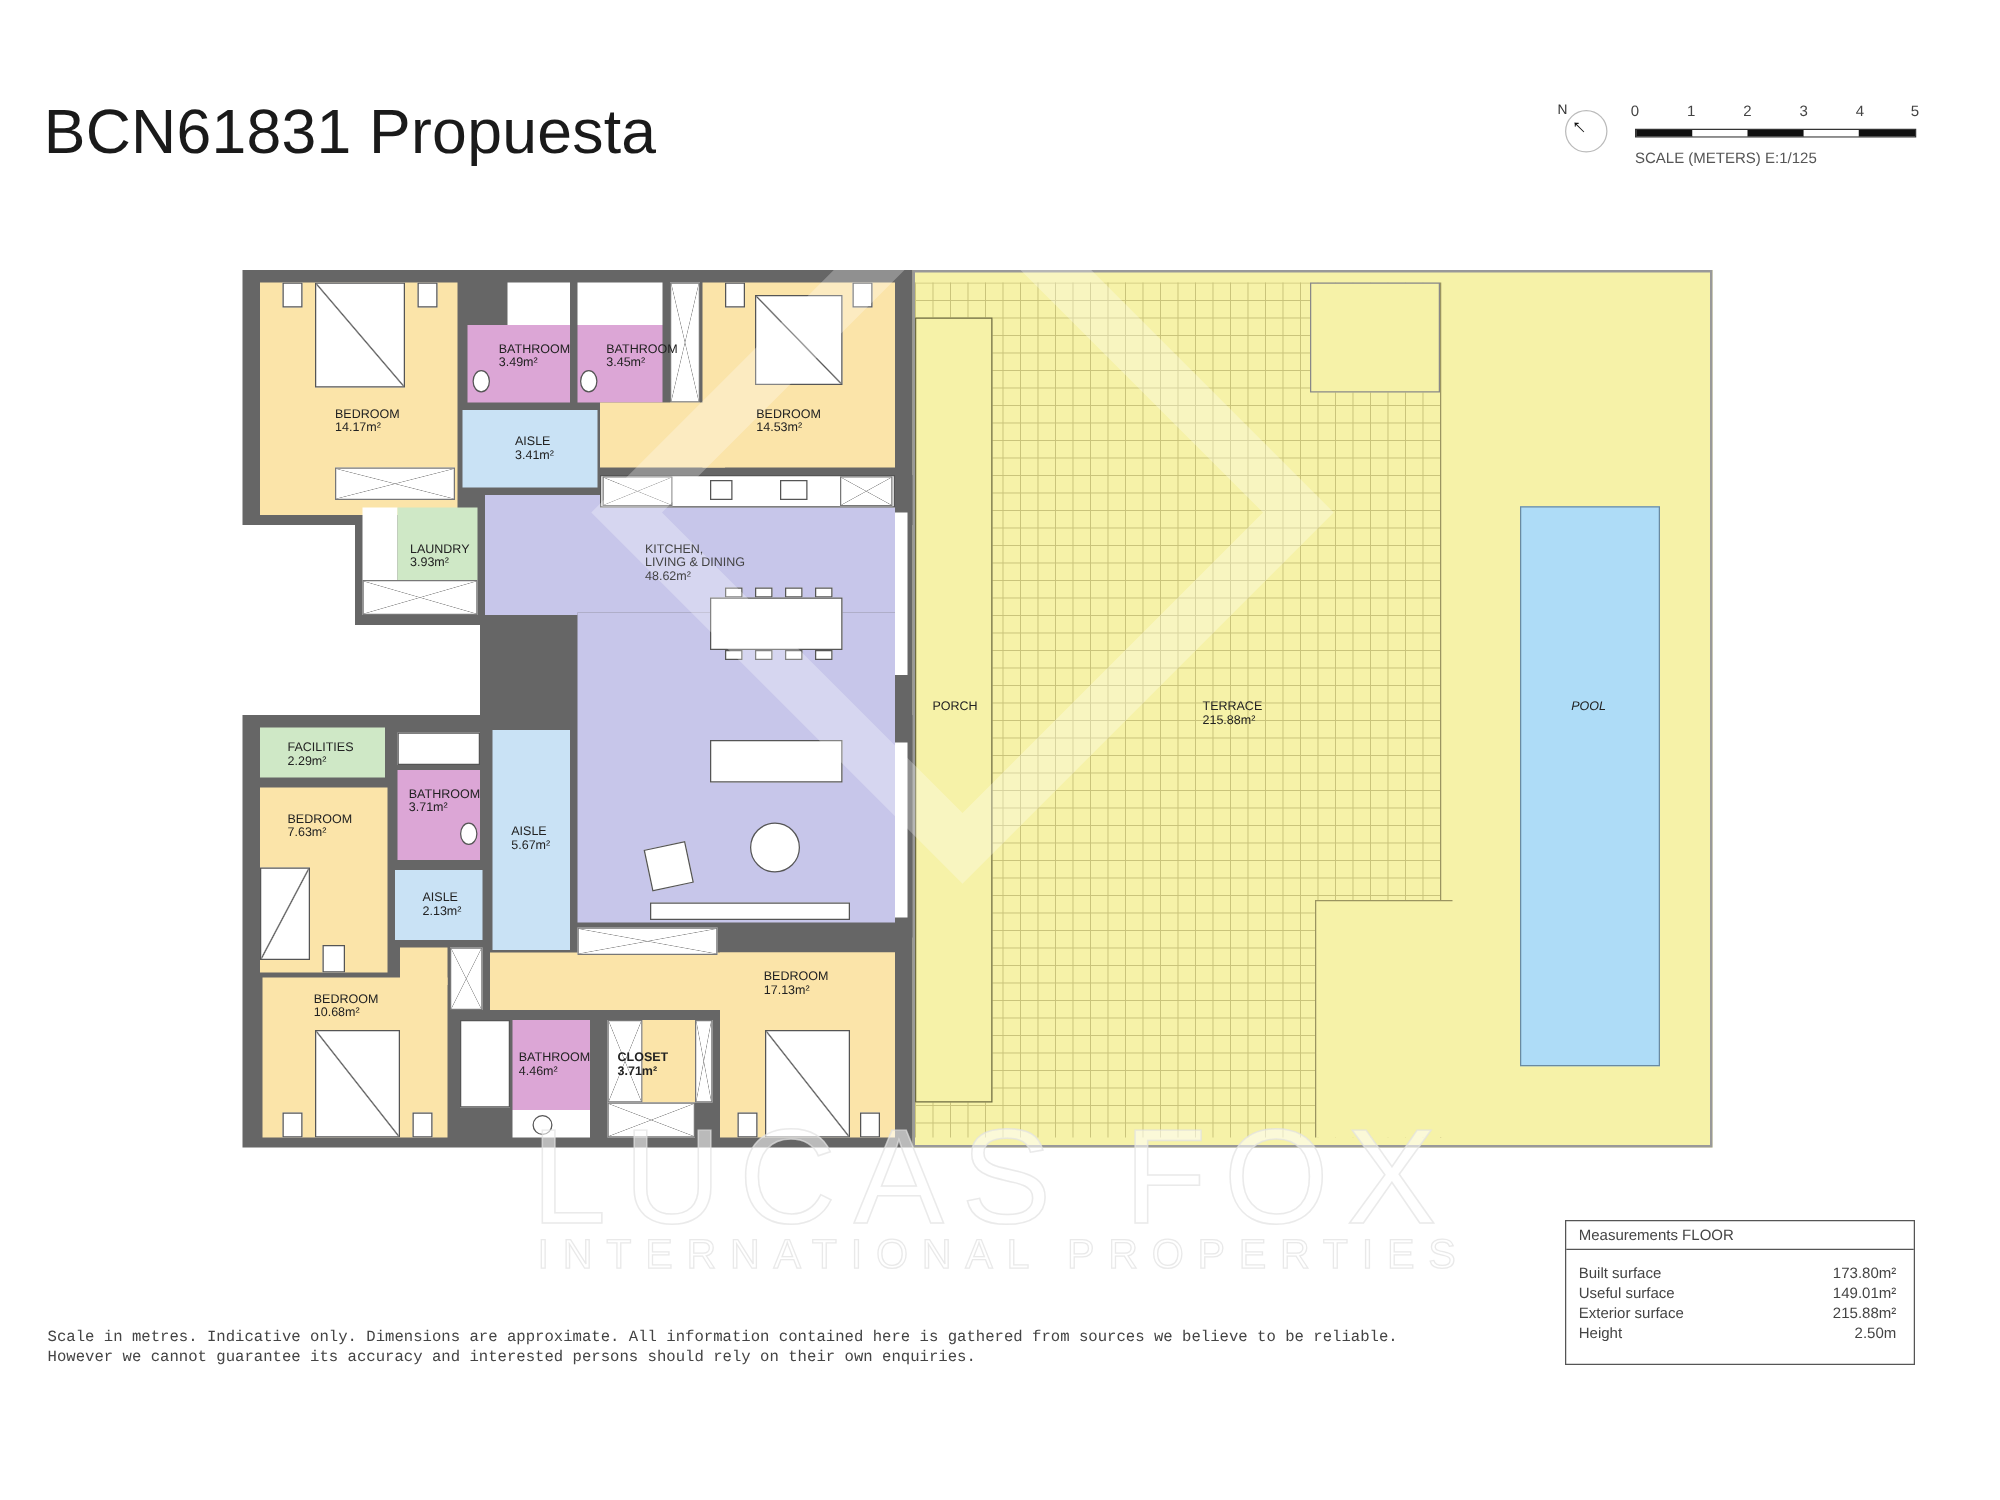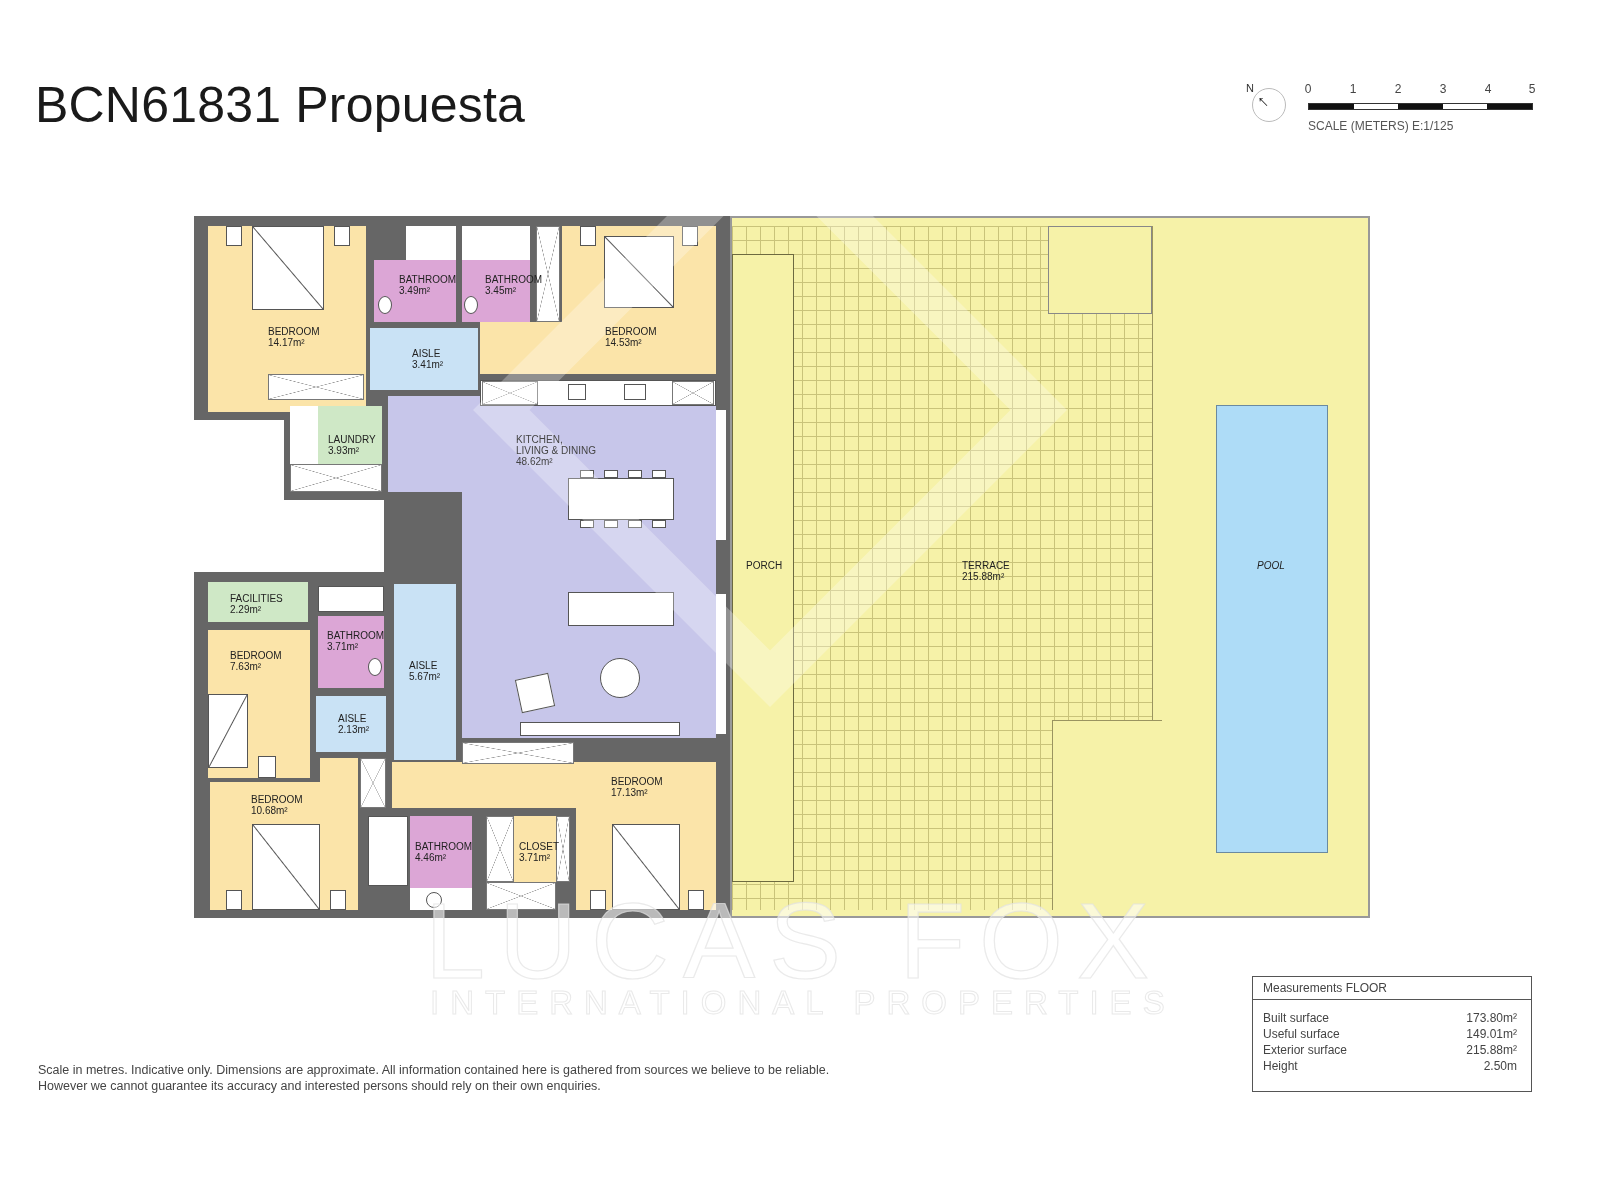--- a/index.html
+++ b/index.html
@@ -45,21 +45,21 @@
           -webkit-text-stroke:1.2px rgba(225,225,225,0.7);}
   #wm-sub{left:430px;top:984px;font-size:33px;letter-spacing:11px;color:rgba(255,255,255,0.5);
           -webkit-text-stroke:1px rgba(225,225,225,0.75);}
   #wm-diamond{left:560px;top:200px;width:420px;height:420px;border:40px solid rgba(255,255,255,0.28);
               transform:rotate(45deg);box-sizing:border-box;}
   
   #meas{left:1252px;top:976px;width:280px;height:116px;border:1px solid #555;box-sizing:border-box;font-size:12px;color:#444;}
   #meas-title{padding:4px 10px;border-bottom:1px solid #555;}
   .mrow{display:flex;justify-content:space-between;padding:0 14px 0 10px;height:16px;line-height:16px;}
   #meas-rows{padding-top:10px;}
-  #disclaimer{left:38px;top:1062px;font-size:12.5px;line-height:16px;color:#444;}
+  #disclaimer{left:38px;top:1062px;font-size:12.5px;line-height:16px;color:#444;font-family:Liberation Mono, monospace;}
 </style>
 </head>
 <body>
 
 <div id="title" class="abs">BCN61831 Propuesta</div>
 
 <div id="compass" class="abs"></div>
 <div id="compass-n" class="abs">N</div>
 <div id="compass-arrow" class="abs">↑</div>
 
@@ -227,21 +227,21 @@
     <div>2.13m²</div>
   </div>
   <div class="abs lbl" style="left:251px;top:794px;">
     <div>BEDROOM</div>
     <div>10.68m²</div>
   </div>
   <div class="abs lbl" style="left:415px;top:841px;">
     <div>BATHROOM</div>
     <div>4.46m²</div>
   </div>
-  <div class="abs lbl" style="left:519px;top:841px;">
+  <div class="abs lbl" style="left:494px;top:841px;font-weight:bold;">
     <div>CLOSET</div>
     <div>3.71m²</div>
   </div>
   <div class="abs lbl" style="left:611px;top:776px;">
     <div>BEDROOM</div>
     <div>17.13m²</div>
   </div>
   <div class="abs lbl" style="left:746px;top:560px;">
     <div>PORCH</div>
   </div>

